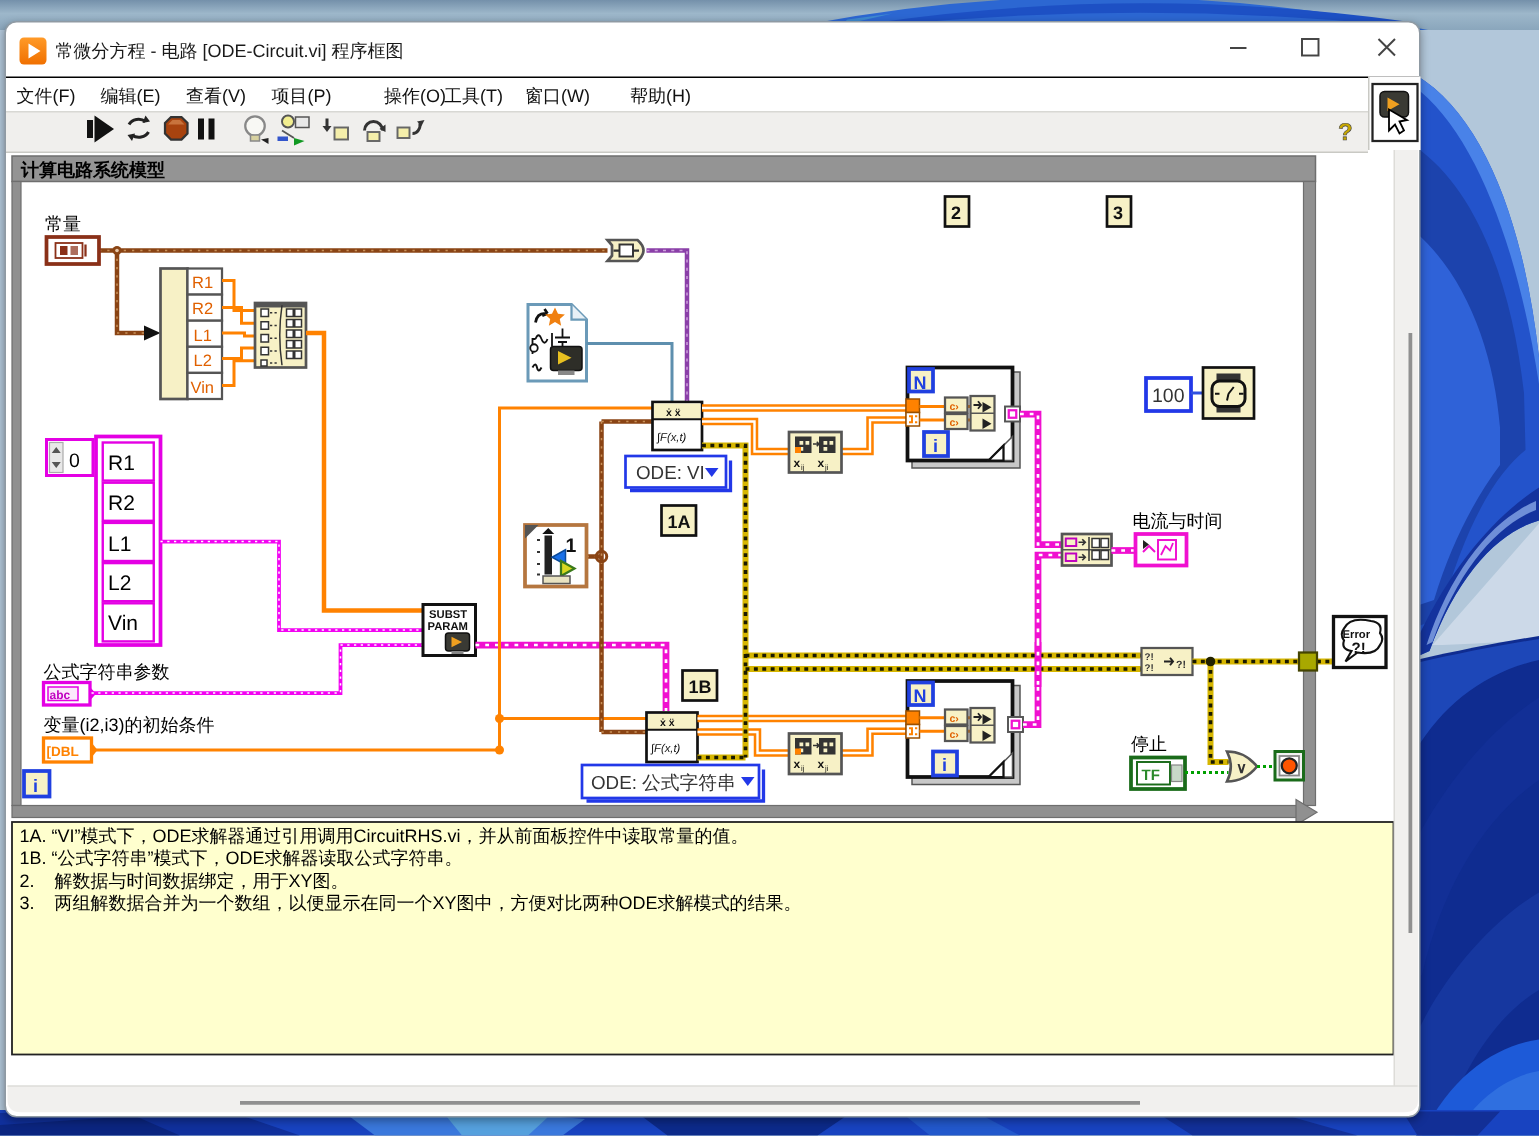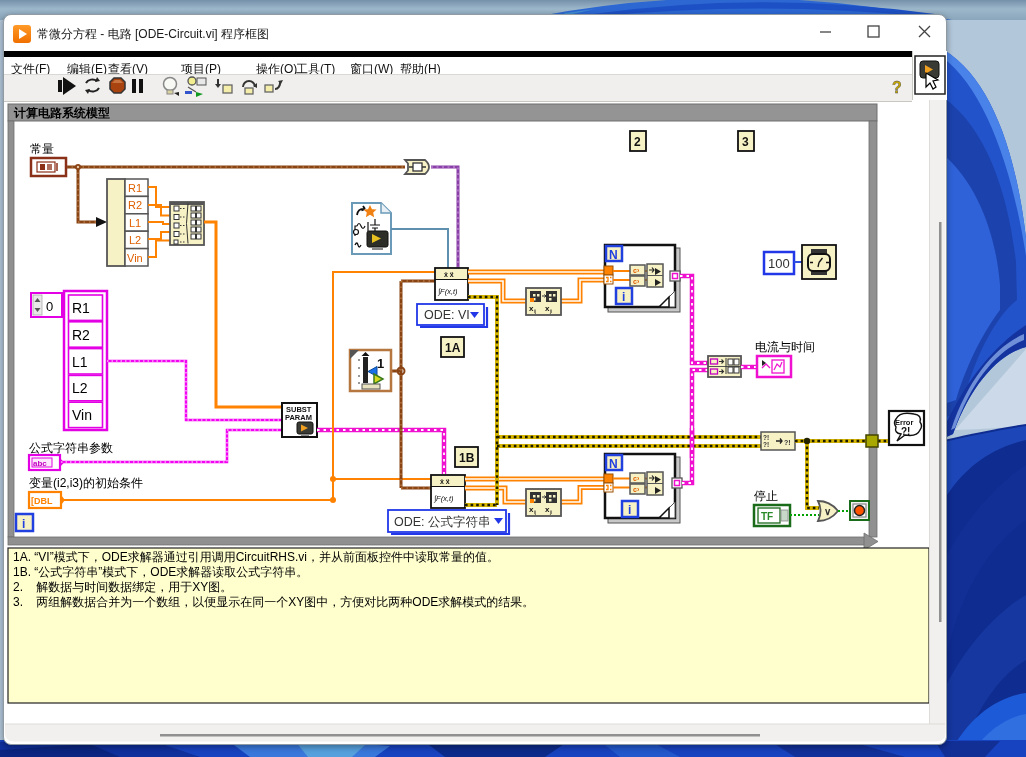--- a/index.html
+++ b/index.html
@@ -3,21 +3,21 @@
 <meta charset="utf-8">
 <style>
 html,body{margin:0;padding:0;width:1026px;height:757px;overflow:hidden;background:#7d9cb5;font-family:"Liberation Sans",sans-serif;}
 #desk{position:absolute;left:0;top:0;z-index:0;}
 #win{position:absolute;left:3px;top:14px;width:942px;height:729px;background:#ffffff;border:1px solid #8f9aa3;border-radius:8px;z-index:1;box-shadow:0 2px 6px rgba(0,0,0,.35);}
 #titlebar{position:absolute;left:0;top:0;width:100%;height:36px;}
 #lvicon{position:absolute;left:9px;top:10px;width:18px;height:18px;background:linear-gradient(#ff9a28,#f07000);border-radius:3px;}
 #lvicon:after{content:"";position:absolute;left:6px;top:4px;border-left:8px solid #fff;border-top:5px solid transparent;border-bottom:5px solid transparent;}
 #title{position:absolute;left:33px;top:11px;font-size:12px;color:#1a1a1a;letter-spacing:0px;}
 .wbtn{position:absolute;top:9px;color:#444;}
-#menubar{position:absolute;left:0;top:36px;width:100%;height:23px;border-top:6px solid #000000;font-size:12px;color:#111;}
+#menubar{position:absolute;left:0;top:36px;width:100%;height:23px;border-top:1px solid #000000;font-size:12px;color:#111;}
 #menubar span{position:absolute;top:4px;}
 #toolbar{position:absolute;left:0;top:59px;width:908px;height:26px;background:#f0efed;border-top:1px solid #d8d8d4;border-bottom:1px solid #c9c9c4;}
 #rpanel{position:absolute;left:908px;top:36px;width:34px;height:49px;border-left:1px solid #c9c9c4;background:#fdfdfd;}
 </style>
 </head>
 <body>
 
 <svg id="desk" width="1026" height="757" viewBox="0 0 1026 757">
 <defs>
 <linearGradient id="gsky" x1="0" y1="0" x2="0" y2="1">
@@ -79,26 +79,26 @@
       </svg>
 
   <svg class="wbtn" style="left:909px" width="24" height="20">
         <path d="M6,2 L17,13 M17,2 L6,13" stroke="#444" stroke-width="1.3" fill="none"></path>
       </svg>
  </div>
 
  <div id="menubar">
   <span style="left:7px">文件(F)</span>
       <span style="left:63px">编辑(E)</span>
-      <span style="left:104px">查看(V)</span>
+      <span style="left:120px">查看(V)</span>
       <span style="left:177px">项目(P)</span>
       <span style="left:252px">操作(O)</span>
       <span style="left:292px">工具(T)</span>
       <span style="left:346px">窗口(W)</span>
-      <span style="left:396px">帮助(H)</span>
+      <span style="left:416px">帮助(H)</span>
  </div>
 
  <div id="toolbar">
   <svg width="908" height="24" viewBox="0 0 908 24">
 
    <g>
           <rect x="54" y="5" width="4" height="12" fill="#111"></rect>
           <path d="M59,2 L59,20 L72,11 Z" fill="#111"></path>
         </g>
 

